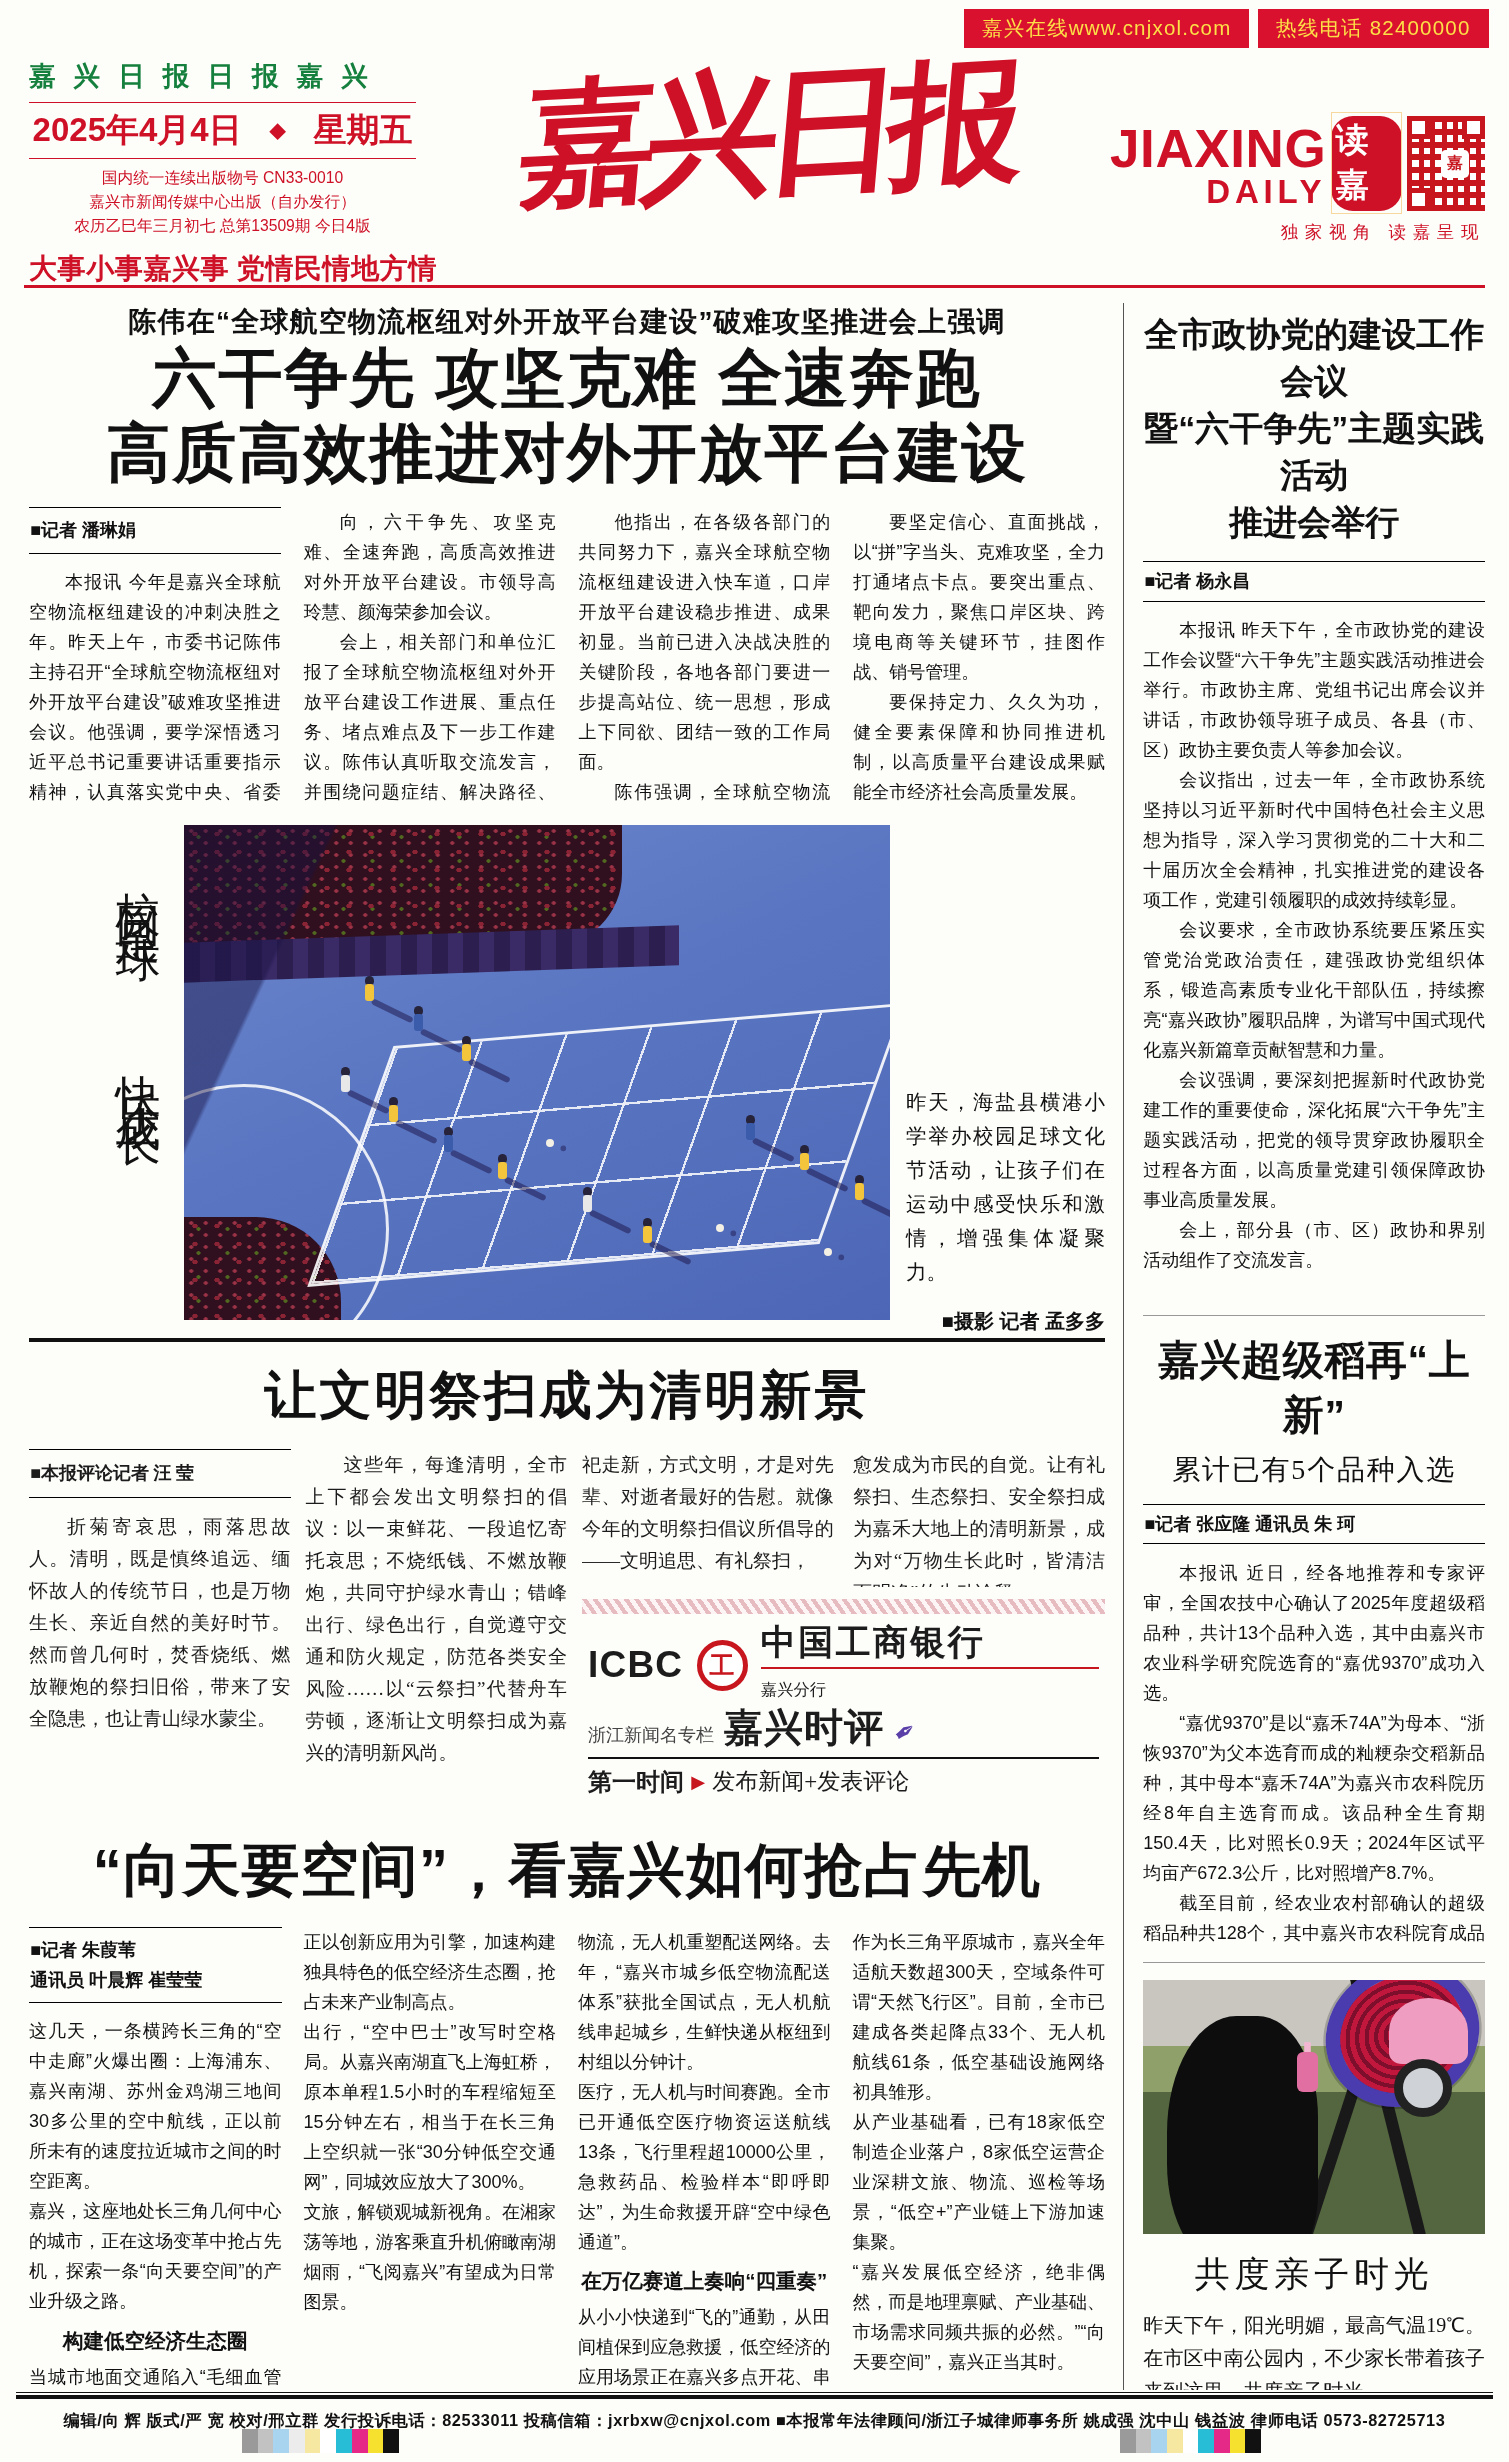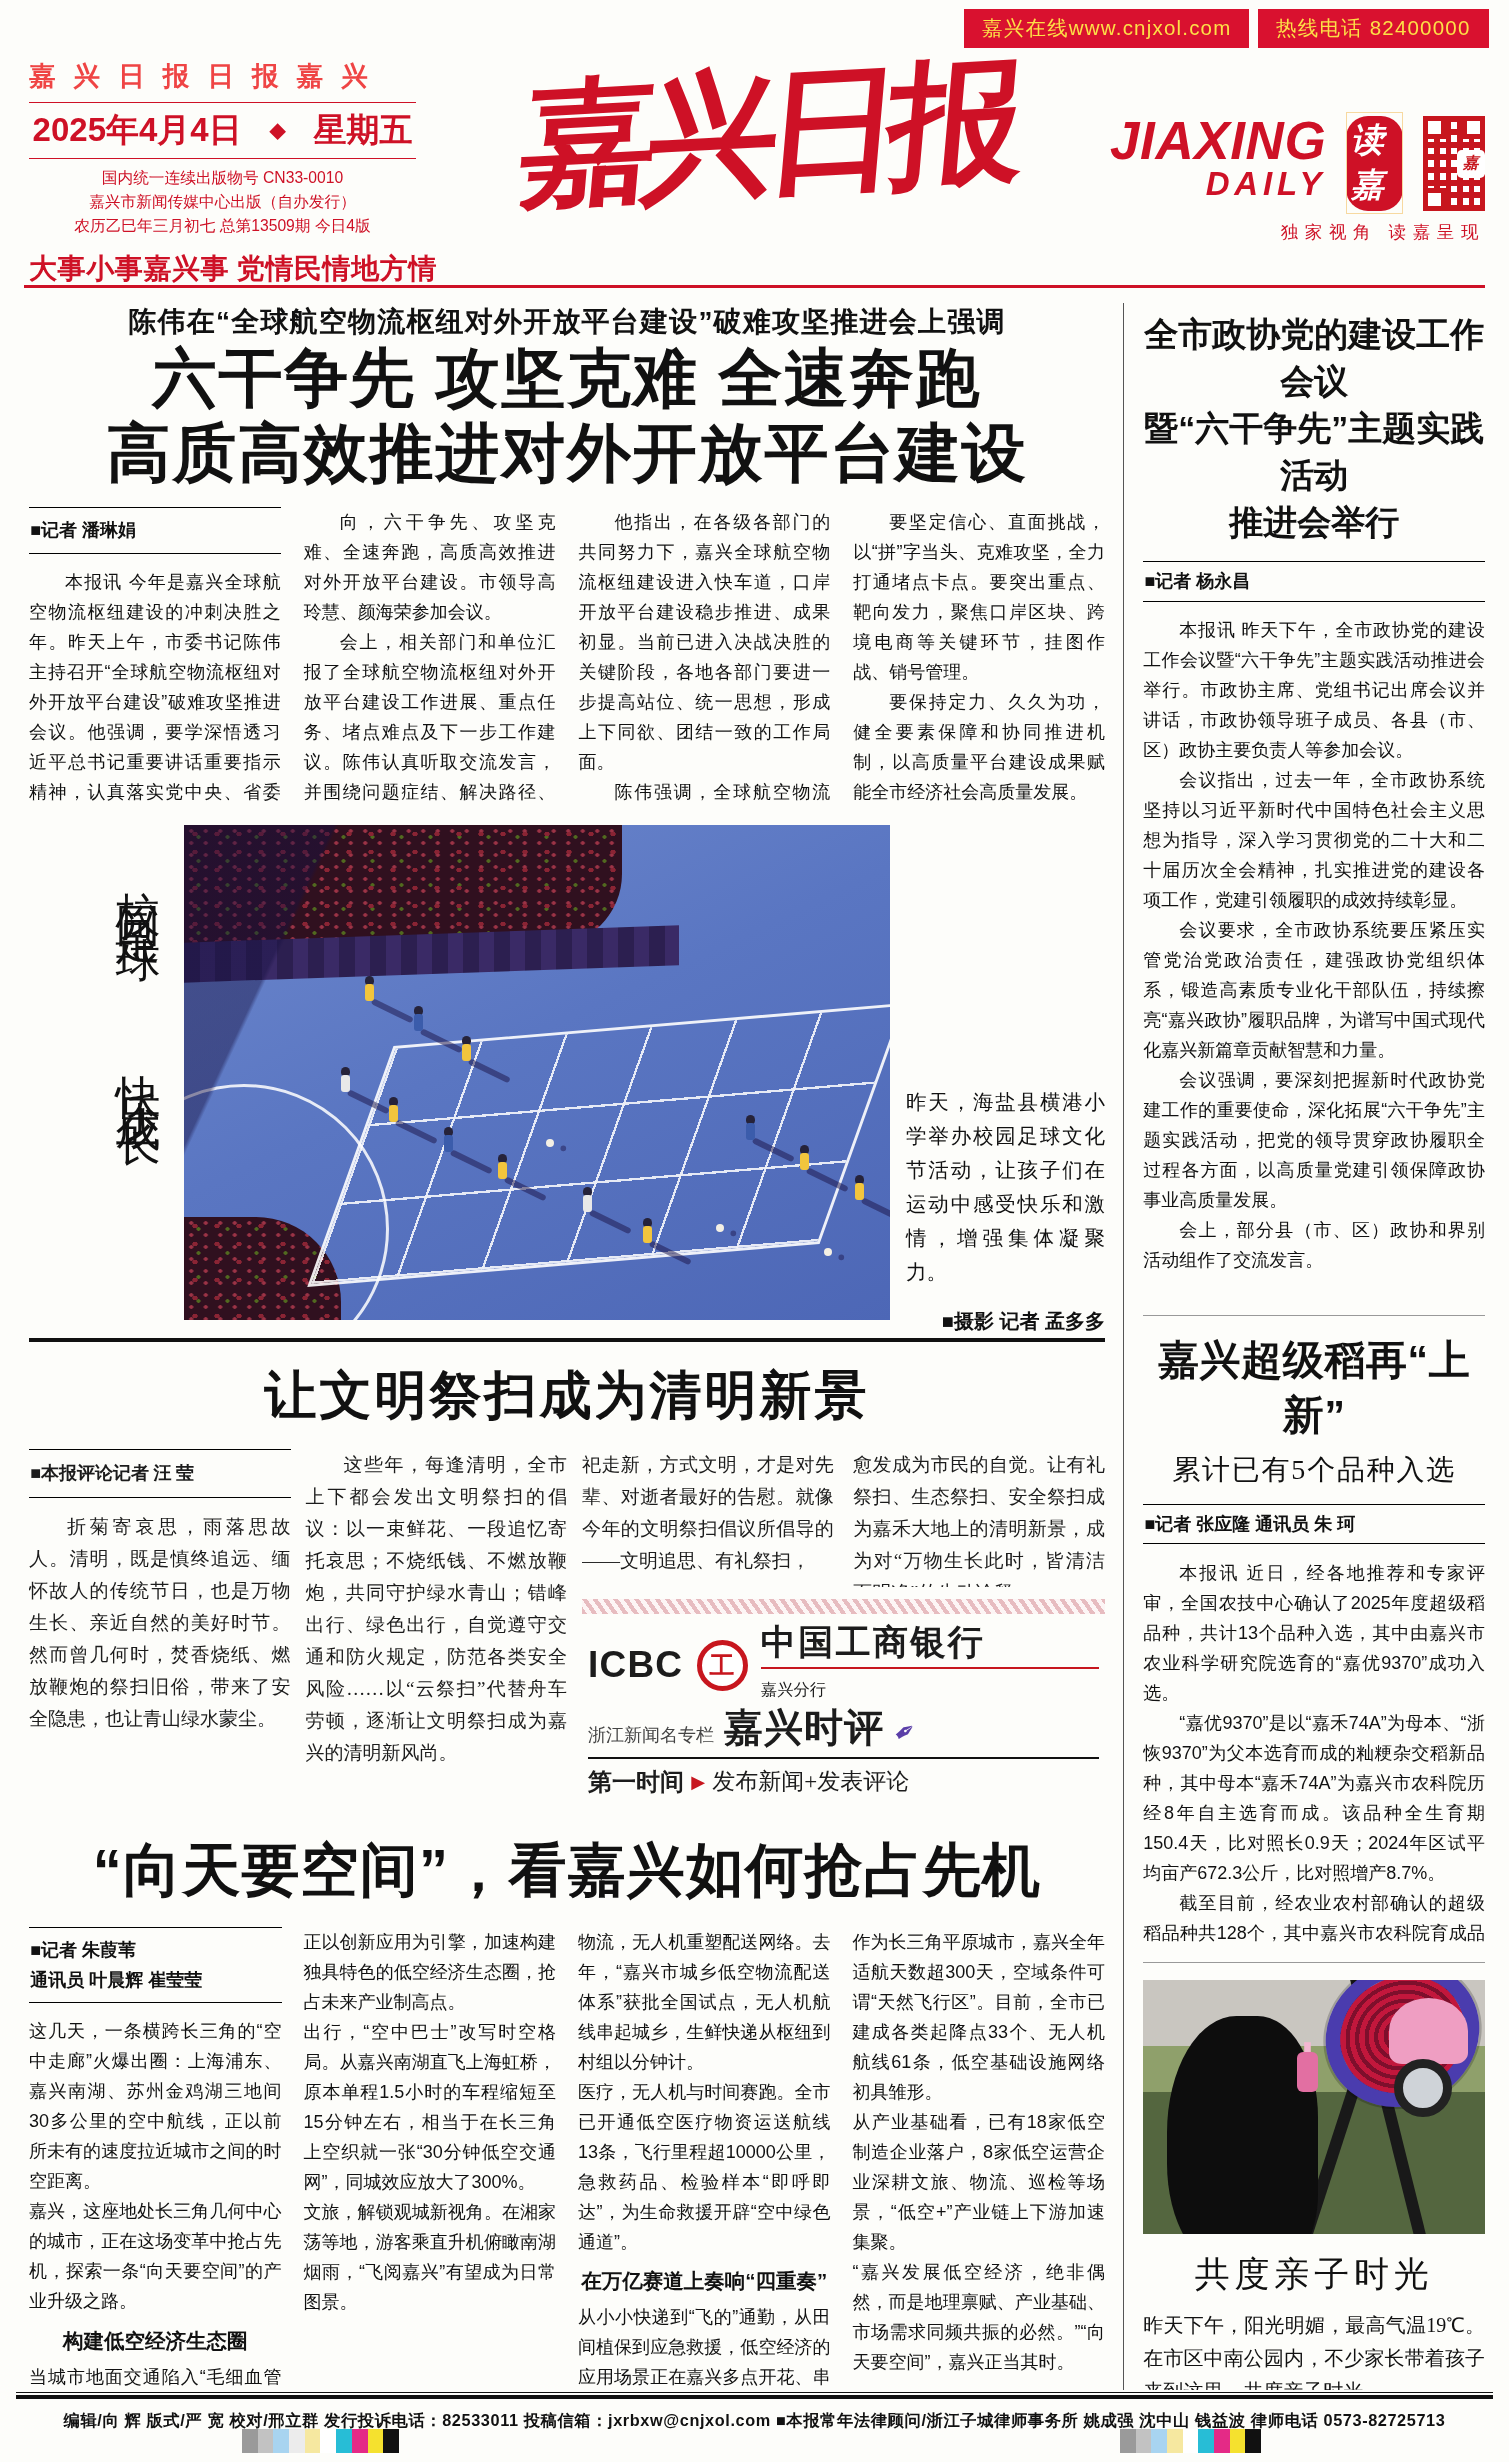--- a/index.html
+++ b/index.html
@@ -6,28 +6,28 @@
   body { background:#777; font-family:"Liberation Sans", sans-serif; }
   .page { width:1509px; height:2462px; background:#fdfdfa; position:relative; overflow:hidden; margin:0 auto; color:#111; }
 
   
   .topbar { height:48px; display:flex; justify-content:flex-end; align-items:flex-end; gap:8.5px; padding:0 20.5px 0 0; }
   .topbar-box { background:#d9112f; color:#fde047; font-size:20.5px; padding:4.8px 18px 6px; letter-spacing:1.2px; }
 
   
   .masthead { display:flex; padding:9.7px 24px 6px 29px; height:237px; }
   .mh-left { width:387px; }
-  .nameplate { color:#ef4444; font-family:Liberation Serif, serif; font-size:26.6px; font-weight:600; letter-spacing:18px; white-space:nowrap; }
+  .nameplate { color:#15803d; font-family:Liberation Serif, serif; font-size:26.6px; font-weight:600; letter-spacing:18px; white-space:nowrap; }
   .dateline { border-top:1.8px solid #ce1126; border-bottom:1.8px solid #ce1126; color:#ce1126; display:flex; justify-content:space-between; align-items:center; font-size:33px; font-weight:800; padding:4.8px 3.6px; margin-top:8.5px; }
   .dateline .dm { font-size:20.5px; }
   .publines { color:#ce1126; text-align:center; font-size:15.7px; line-height:24px; margin-top:7.2px; }
   .slogan { color:#ce1126; font-family:"Liberation Serif", serif; font-size:28px; font-weight:800; margin-top:12px; letter-spacing:0.6px; white-space:nowrap; }
   .mh-logo { flex:1; text-align:center; color:#ce1126; font-family:"DejaVu Serif", serif; font-size:136px; font-weight:900; letter-spacing:-13.3px; line-height:1.05; transform:rotate(-3deg) skewX(-8deg); white-space:nowrap; margin-top:3.6px; }
   .mh-right { width:375px; padding-top:58px; }
-  .mh-row { display:flex; justify-content:flex-end; gap:20px;font-style:italic; }
+  .mh-row { display:flex; justify-content:flex-end; align-items:flex-end; gap:5px; }
   .mh-en { color:#ce1126; text-align:right; font-weight:900; }
   .mh-en .en1 { font-size:53px; letter-spacing:0.6px; line-height:.95; }
   .mh-en .en2 { font-size:33px; letter-spacing:4.8px; line-height:1.1; }
   .app-icon { width:86px; height:95px; background:#ce1126; border-radius:22px; display:flex; align-items:center; justify-content:center; }
   .app-icon span { color:#fff; font-size:33px; font-weight:700; border:1.8px solid #f7d9a0; padding:4.8px 3.6px; letter-spacing:2.4px; }
   .qr { width:95px; height:95px; position:relative; background:
         repeating-linear-gradient(0deg,#c7161e 0 6px,transparent 6px 12.7px),
         repeating-linear-gradient(90deg,#c7161e 0 5.4px,#fff 5.4px 11.5px); }
   .qr i { position:absolute; width:23px; height:23px; border:5.4px solid #c7161e; background:#fff; }
   .qr i.tl{ top:0; left:0; } .qr i.tr{ top:0; right:0; } .qr i.bl{ bottom:0; left:0; }

